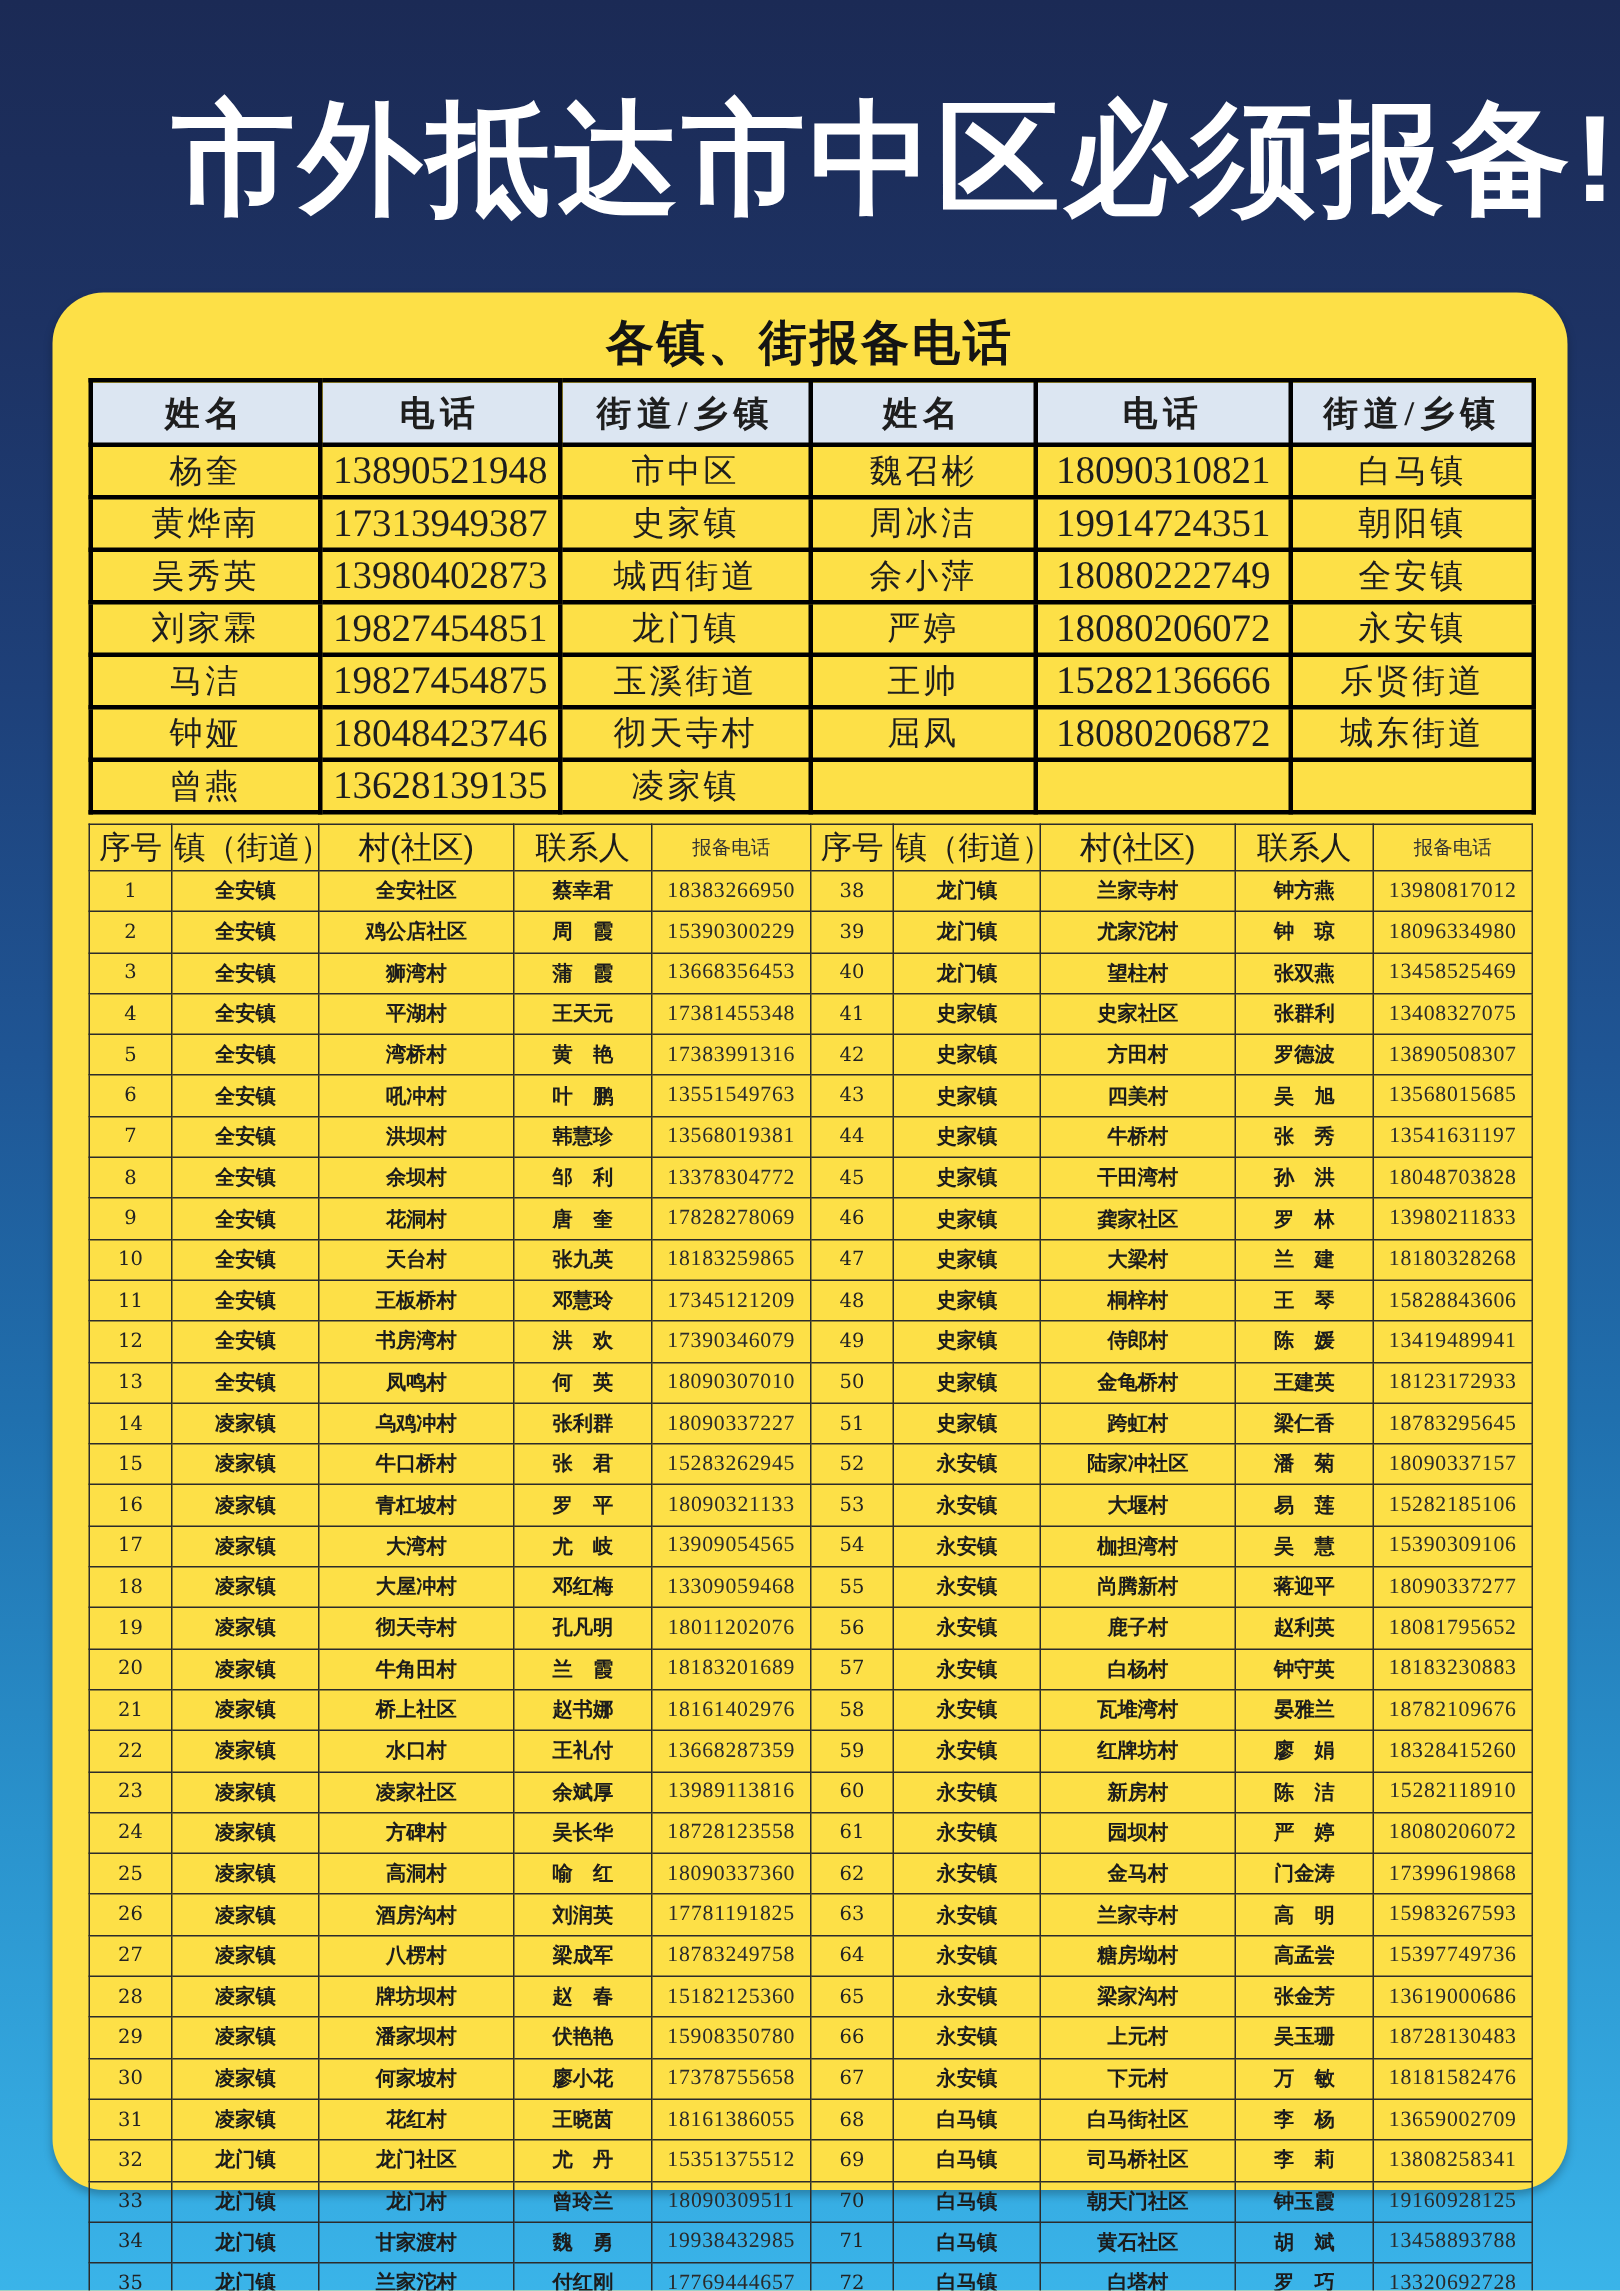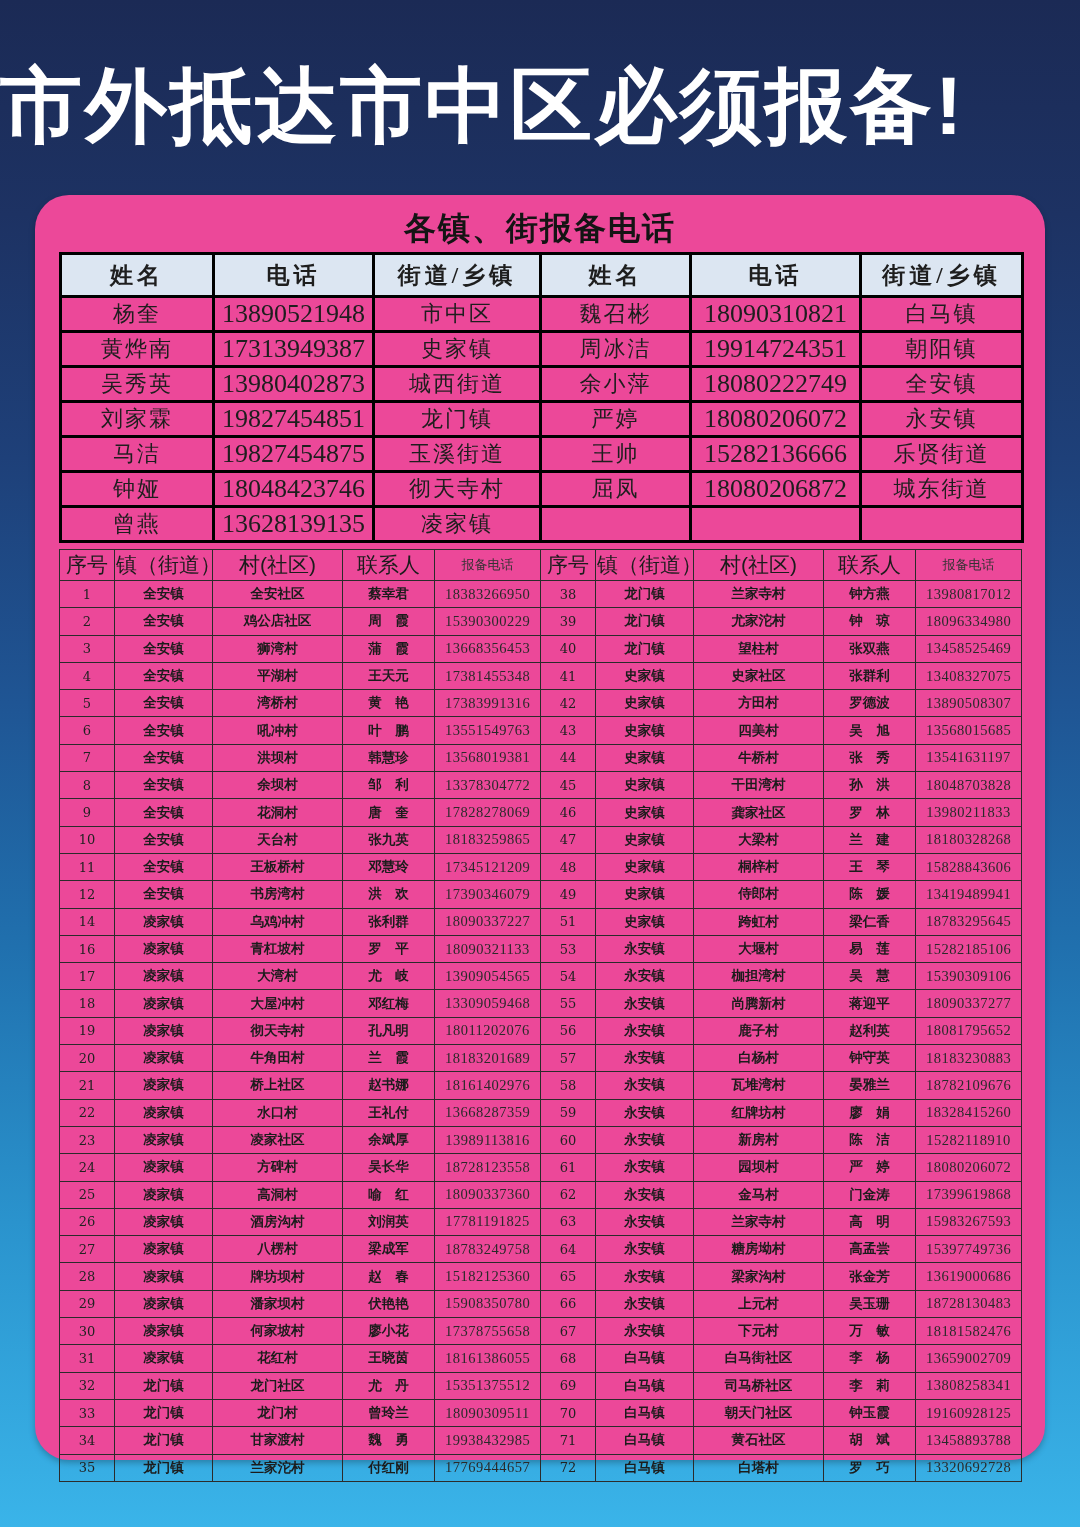--- a/index.html
+++ b/index.html
@@ -5,29 +5,29 @@
   html, body { margin: 0; padding: 0; }
   body {
     width: 1080px; height: 1527px; position: relative; overflow: hidden;
     font-family: "Liberation Sans", sans-serif;
     background: linear-gradient(180deg,
       #1b2a55 0%, #1d3263 14%, #1e4079 30%,
       #1f5594 46%, #2070ae 62%, #2a93cd 80%, #3ab4e9 100%);
   }
   .poster-title {
     position: absolute; top: 52px; left: 0; width: 100%;
-    text-align: left; color: #ffffff;
+    text-align: right; color: #ffffff;
     font-size: 82px; font-weight: 900; letter-spacing: 3px;
     font-family: "Liberation Sans", sans-serif;
     white-space: nowrap;
   }
   .card {
     position: absolute; left: 35px; top: 195px;
     width: 1010px; height: 1265px;
-    background: #ec4899; border-radius: 34px;
+    background: #fde047; border-radius: 34px;
     box-sizing: border-box; padding: 10px 24px 0 24px;
     box-shadow: 0 3px 6px rgba(0,0,0,0.25);
   }
   .card-title {
     text-align: center; font-size: 32px; font-weight: bold;
     color: #141414; height: 46px; line-height: 46px;
     letter-spacing: 2px;
   }
   table { border-collapse: collapse; table-layout: fixed; width: 962px; margin: 0 auto; padding-left: 20px; }
   
@@ -314,30 +314,54 @@
           <td class="c2">书房湾村</td>
           <td class="c3">洪　欢</td>
           <td class="c4">17390346079</td>
           <td class="c0">49</td>
           <td class="c1">史家镇</td>
           <td class="c2">侍郎村</td>
           <td class="c3">陈　媛</td>
           <td class="c4">13419489941</td>
         </tr>
         <tr>
+          <td class="c0">13</td>
+          <td class="c1">全安镇</td>
+          <td class="c2">凤鸣村</td>
+          <td class="c3">何　英</td>
+          <td class="c4">18090307010</td>
+          <td class="c0">50</td>
+          <td class="c1">史家镇</td>
+          <td class="c2">金龟桥村</td>
+          <td class="c3">王建英</td>
+          <td class="c4">18123172933</td>
+        </tr>
+        <tr>
           <td class="c0">14</td>
           <td class="c1">凌家镇</td>
           <td class="c2">乌鸡冲村</td>
           <td class="c3">张利群</td>
           <td class="c4">18090337227</td>
           <td class="c0">51</td>
           <td class="c1">史家镇</td>
           <td class="c2">跨虹村</td>
           <td class="c3">梁仁香</td>
           <td class="c4">18783295645</td>
+        </tr>
+        <tr>
+          <td class="c0">15</td>
+          <td class="c1">凌家镇</td>
+          <td class="c2">牛口桥村</td>
+          <td class="c3">张　君</td>
+          <td class="c4">15283262945</td>
+          <td class="c0">52</td>
+          <td class="c1">永安镇</td>
+          <td class="c2">陆家冲社区</td>
+          <td class="c3">潘　菊</td>
+          <td class="c4">18090337157</td>
         </tr>
         <tr>
           <td class="c0">16</td>
           <td class="c1">凌家镇</td>
           <td class="c2">青杠坡村</td>
           <td class="c3">罗　平</td>
           <td class="c4">18090321133</td>
           <td class="c0">53</td>
           <td class="c1">永安镇</td>
           <td class="c2">大堰村</td>

